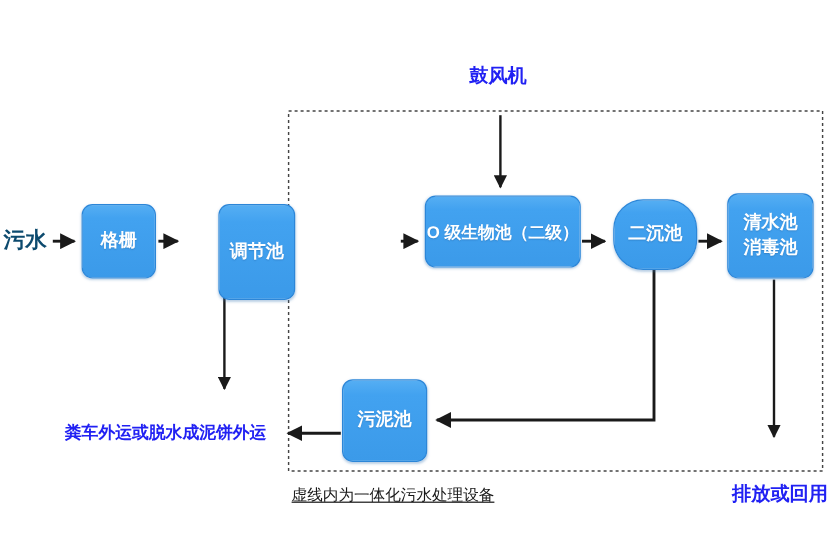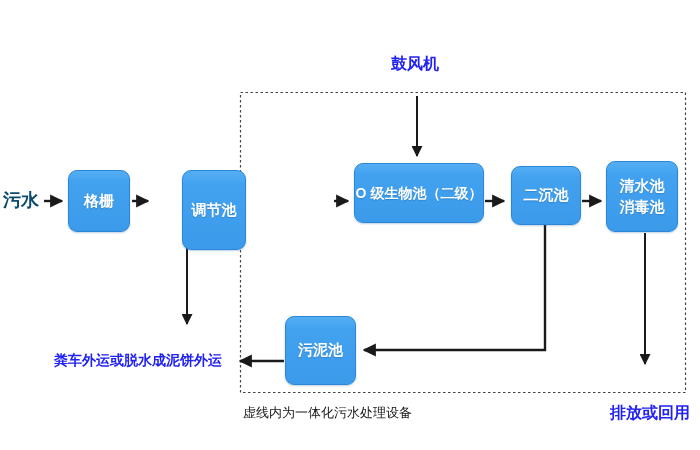--- a/index.html
+++ b/index.html
@@ -98,36 +98,36 @@
 
   <div class="node" style="left:171px; top:170px; width:64px; height:80px;margin-left:11px;">
     <span class="node-label">调节池</span>
   </div>
 
 
   <div class="node" style="left:354px; top:163px; width:130px; height:60px;">
     <span class="node-label small">O 级生物池（二级）</span>
   </div>
 
-  <div class="node" style="left:511px; top:166px; width:70px; height:59px;">
+  <div class="node" style="left:511px; top:166px; width:70px; height:59px;border-radius:25px;">
     <span class="node-label">二沉池</span>
   </div>
 
   <div class="node" style="left:606px; top:161px; width:72px; height:71px;">
     <span class="node-label">清水池
 消毒池</span>
   </div>
 
   <div class="node" style="left:285px; top:316px; width:71px; height:69px;">
     <span class="node-label">污泥池</span>
   </div>
 
   <div class="txt txt-black-bold" style="left:3px; top:190px;">污水</div>
 
   <div class="txt txt-blue" style="left:391px; top:54px; font-size:16px;">鼓风机</div>
 
   <div class="txt txt-blue" style="left:54px; top:352px; font-size:14px;">粪车外运或脱水成泥饼外运</div>
 
   <div class="txt txt-blue" style="left:610px; top:403px; font-size:16px;">排放或回用</div>
 
-  <div class="txt caption" style="left:243px; top:405px;">虚线内为一体化污水处理设备</div>
+  <div class="txt caption" style="left:243px; top:405px;text-decoration:underline;">虚线内为一体化污水处理设备</div>
 
 </div>
 
 </body></html>

